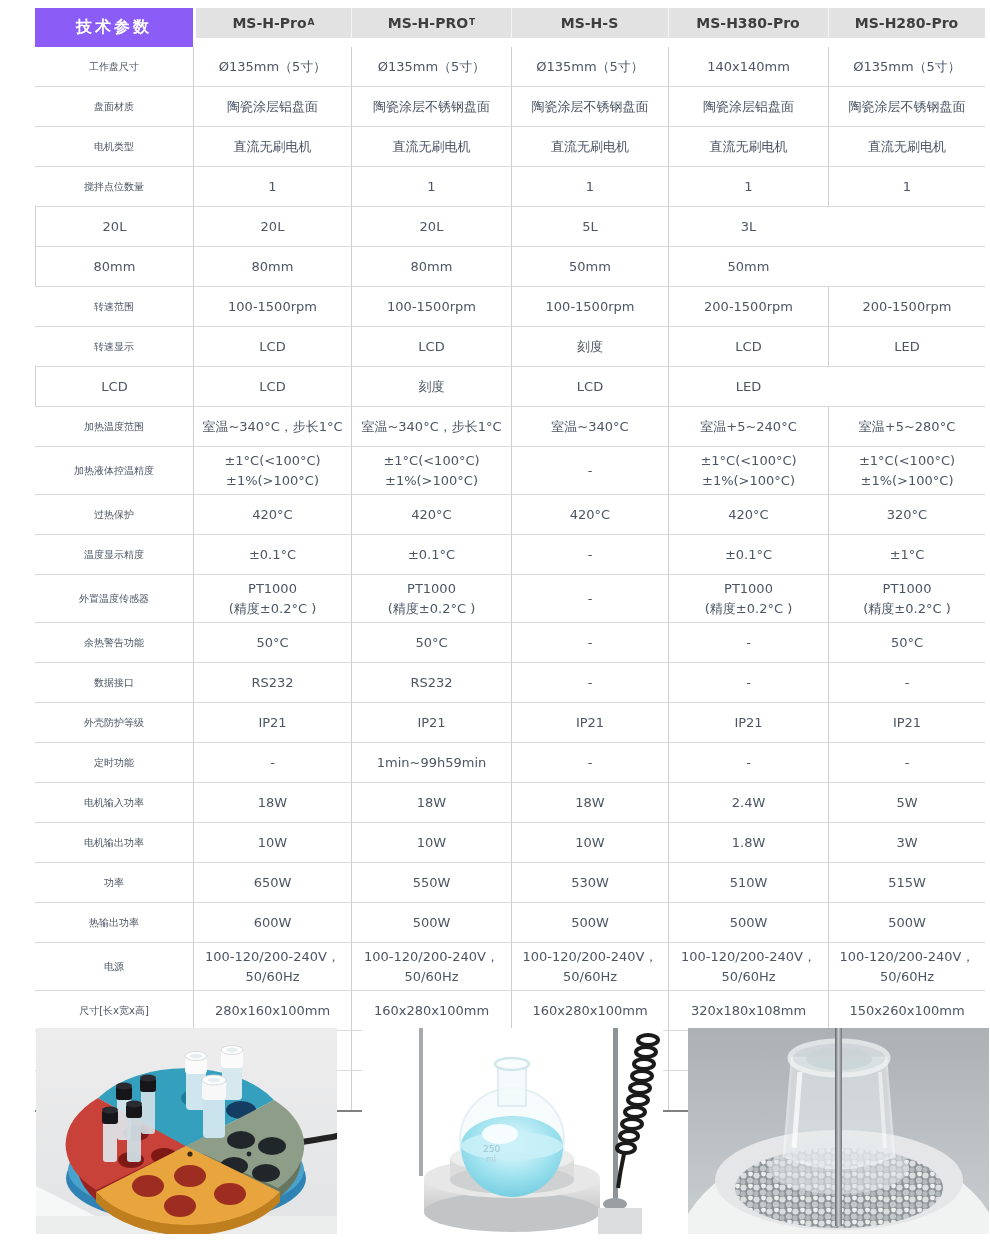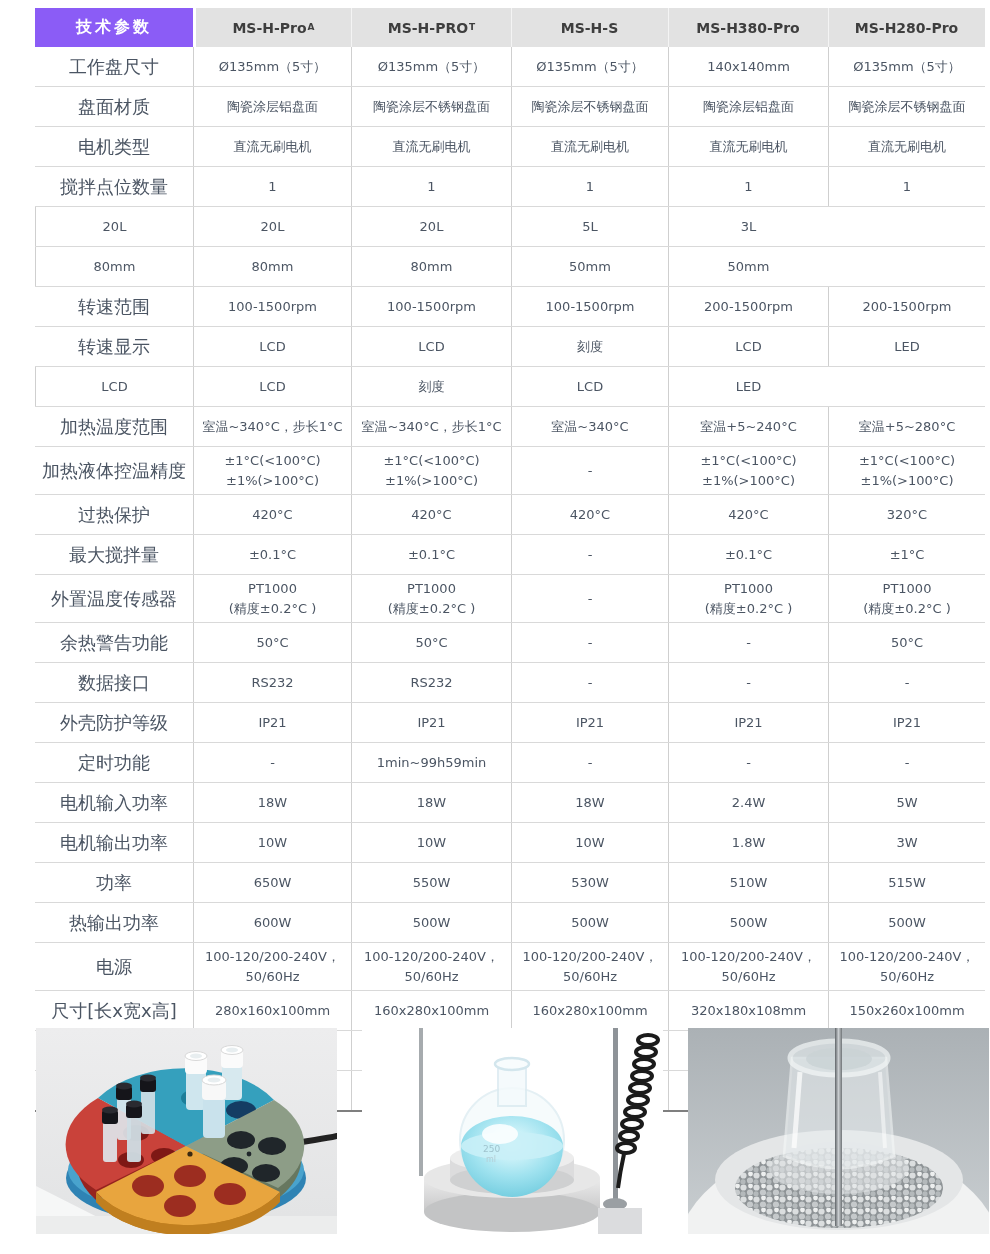--- a/index.html
+++ b/index.html
@@ -6,40 +6,40 @@
   body{
     width:990px;height:1254px;position:relative;background:#ffffff;
     font-family:"DejaVu Sans","Liberation Sans",sans-serif;
     color:#4b5563;overflow:hidden;
   }
   
   .spec-table{position:absolute;left:35px;top:8px;width:950px;}
   .tr{display:grid;grid-template-columns:158px 158px 160px 157px 160px 157px;}
   .thead .th{
     background:#e2e2e2;color:#3e3e3e;font-weight:bold;font-size:14px;
-    display:flex;align-items:center;justify-content:center;height:39px;
+    display:flex;align-items:center;justify-content:center;height:30px;
     border-left:1px solid #f4f4f4;
   }
   .thead .th.first-model{border-left:3px solid #ffffff;}
   .thead .th-title{
     background:#8b5cf6;color:#ffffff;font-weight:bold;font-size:16px;
     letter-spacing:3px;display:flex;align-items:center;justify-content:center;
     height:39px;border-left:none;
   }
   .th sup{font-size:9px;font-weight:bold;margin-left:1px;transform:translateY(-1px);}
   .tbody{border-bottom:2px solid #7f7f7f;}
   .tbody .tr{border-bottom:1px solid #d9d9d9;}
   .tbody .tr:last-child{border-bottom:none;}
   .td{
     min-height:31px;display:flex;align-items:center;justify-content:center;
     text-align:center;font-size:13px;line-height:1.5;padding:4px 5px;
     white-space:pre-line;color:#4b5563;
   }
   .td.val{border-left:1px solid #cfcfcf;}
-  .td.label{font-size:18px;}
+  .td.label{font-size:10px;}
   
   .photos{position:absolute;left:36px;top:1028px;width:934px;display:flex;gap:25px;}
   .photo{width:301px;height:206px;overflow:hidden;flex:0 0 auto;}
   .photo svg{display:block;}
 </style>
 </head>
 <body>
 
 <div class="spec-table">
   <div class="thead">
@@ -171,21 +171,21 @@
   <div class="tr">
     <div class="td label">过热保护</div>
     <div class="td val">420°C</div>
     <div class="td val">420°C</div>
     <div class="td val">420°C</div>
     <div class="td val">420°C</div>
     <div class="td val">320°C</div>
   </div>
 
   <div class="tr">
-    <div class="td label">最大搅拌量</div>
+    <div class="td label">温度显示精度</div>
     <div class="td val">±0.1°C</div>
     <div class="td val">±0.1°C</div>
     <div class="td val">-</div>
     <div class="td val">±0.1°C</div>
     <div class="td val">±1°C</div>
   </div>
 
   <div class="tr">
     <div class="td label">外置温度传感器</div>
     <div class="td val">PT1000

